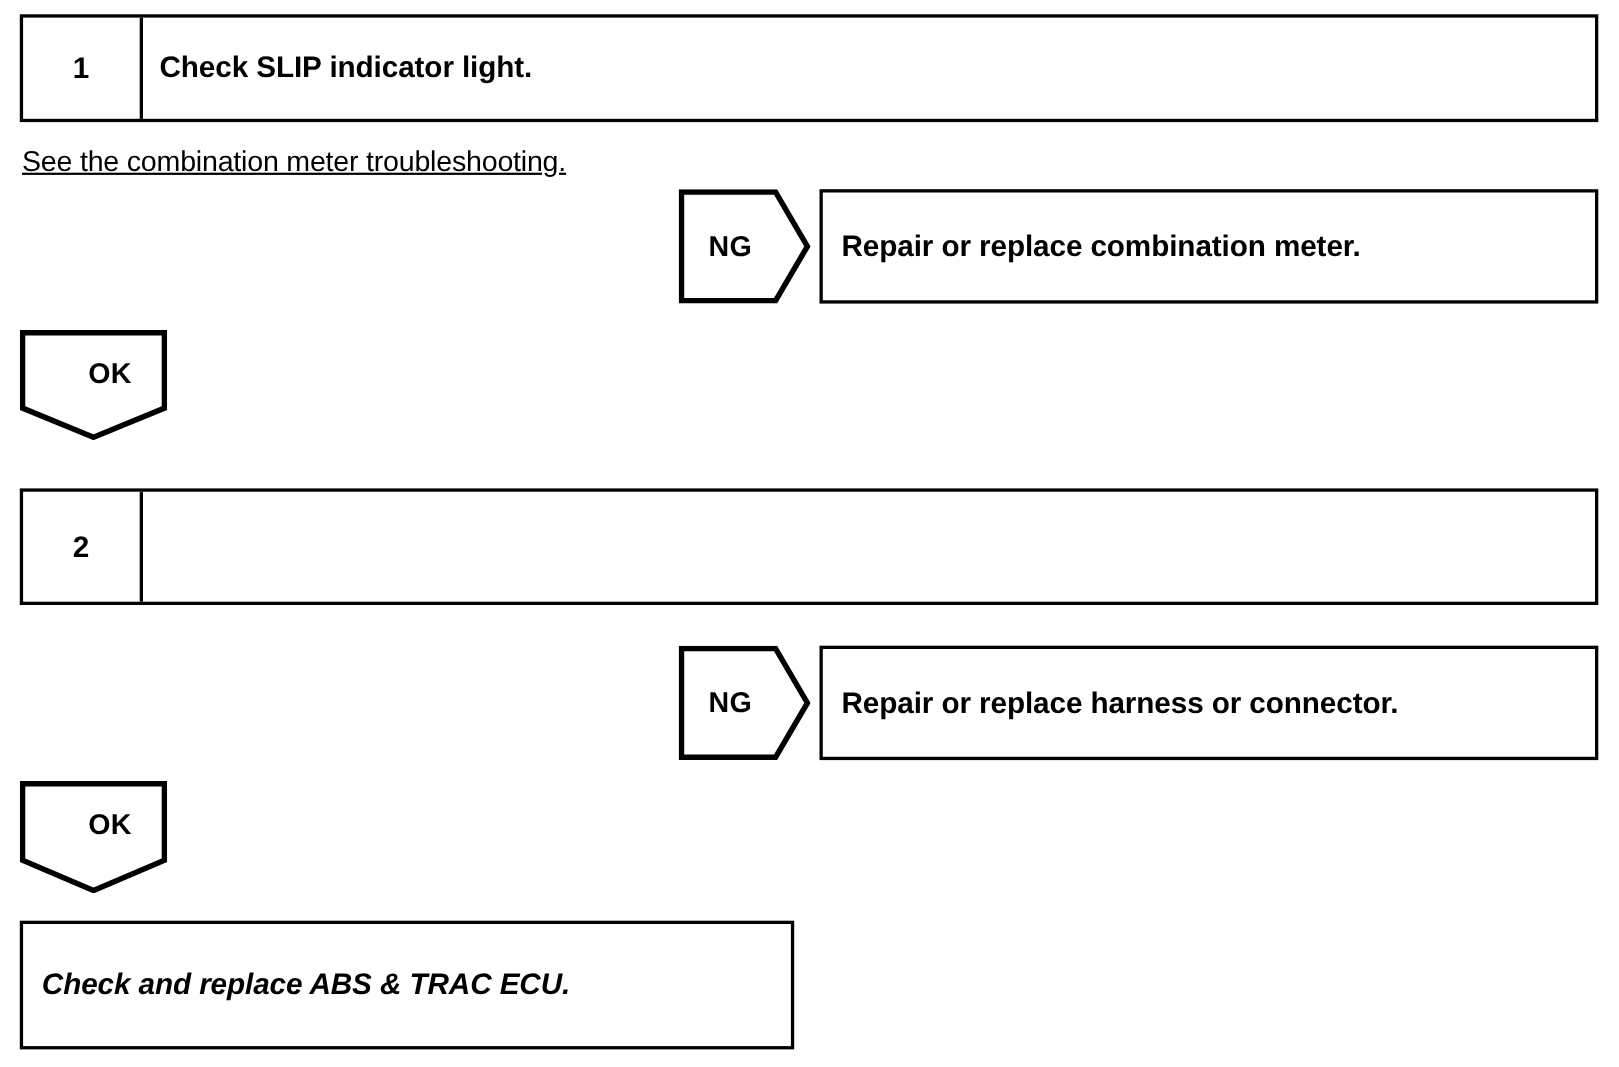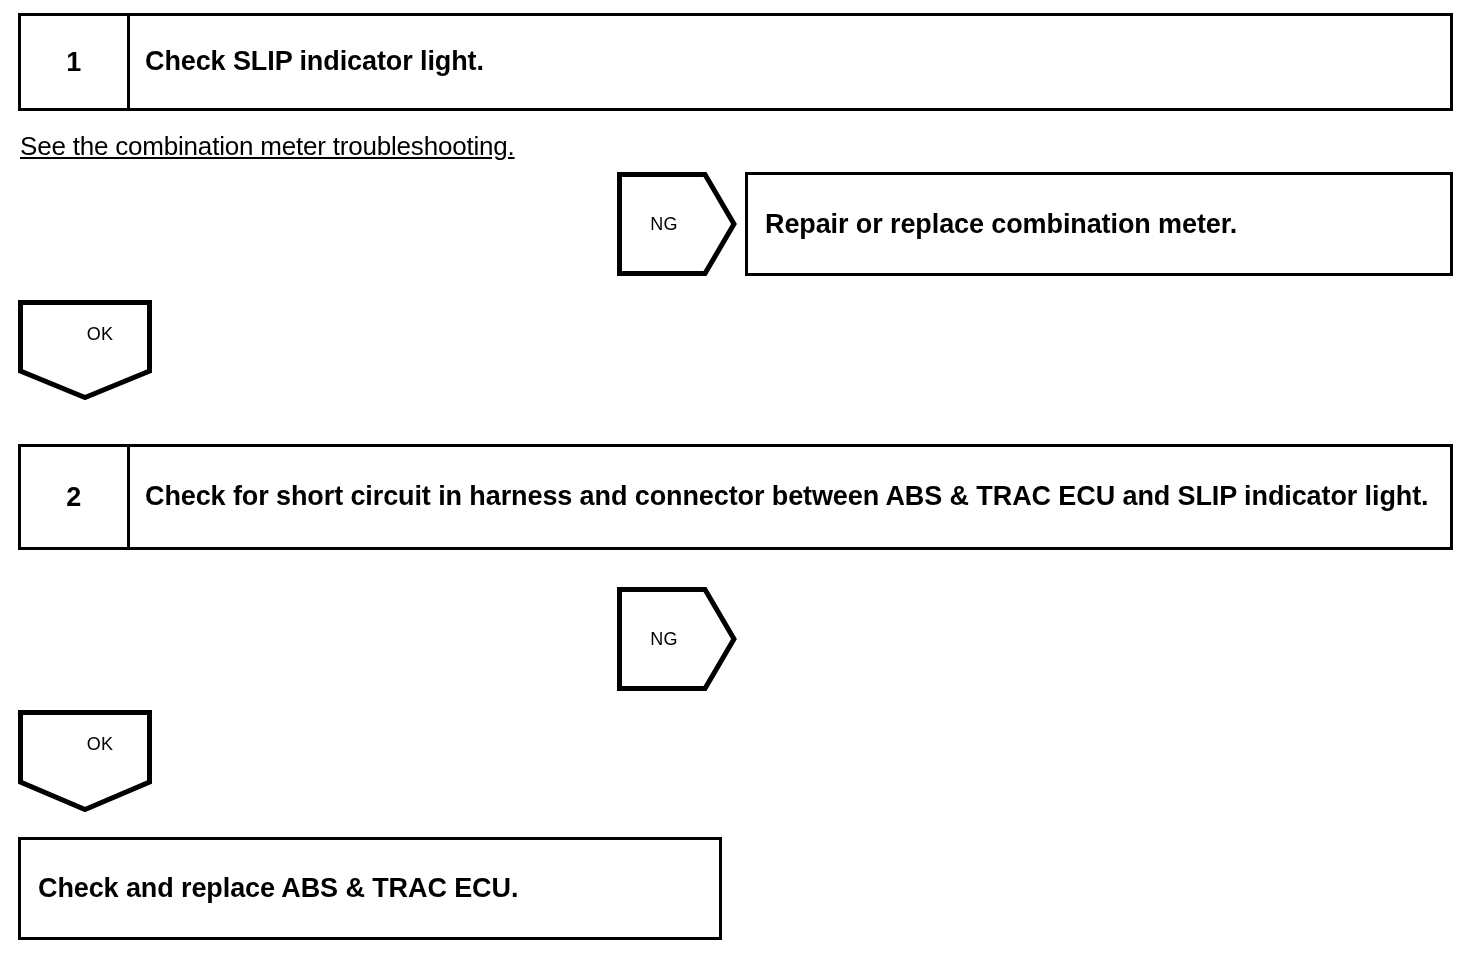--- a/index.html
+++ b/index.html
@@ -82,22 +82,22 @@
   .arrow {
     position: absolute;
   }
   .arrow svg {
     display: block;
     width: 100%;
     height: 100%;
   }
   .arrow-label {
     position: absolute;
-    font-weight: normal;
-    font-size: 18px;
+    font-weight: bold;
+    font-size: 26px;
     letter-spacing: 0.3px;
     pointer-events: none;
   }
   .ng-label {
     left: 0;
     right: 26px;
     top: 50%;
     transform: translateY(-50%);
     text-align: center;
   }
@@ -132,33 +132,33 @@
 
   <div class="arrow" style="left:18px; top:300px; width:134px; height:100px;">
     <svg viewBox="0 0 134 100" preserveAspectRatio="none" aria-hidden="true">
       <polygon points="2.5,2.5 131.5,2.5 131.5,71 67,97.5 2.5,71" fill="#ffffff" stroke="#000000" stroke-width="5" stroke-linejoin="miter"></polygon>
     </svg>
     <span class="arrow-label ok-label">OK</span>
   </div>
 
   <div class="step-box" style="left:18px; top:444px; width:1435px; height:106px;">
     <div class="step-num">2</div>
-    <div class="step-text">Check for short circuit in harness and connector between ABS &amp; TRAC ECU and SLIP indicator light.</div>
   </div>
 
   <div class="arrow" style="left:617px; top:587px; width:120px; height:104px;">
     <svg viewBox="0 0 120 104" preserveAspectRatio="none" aria-hidden="true">
       <polygon points="2.5,2.5 88,2.5 117,52 88,101.5 2.5,101.5" fill="#ffffff" stroke="#000000" stroke-width="5" stroke-linejoin="miter"></polygon>
     </svg>
     <span class="arrow-label ng-label">NG</span>
   </div>
 
+  <div class="result-box" style="left:745px; top:587px; width:708px; height:104px;">Repair or replace harness or connector.</div>
 
   <div class="arrow" style="left:18px; top:710px; width:134px; height:102px;">
     <svg viewBox="0 0 134 102" preserveAspectRatio="none" aria-hidden="true">
       <polygon points="2.5,2.5 131.5,2.5 131.5,72 67,99.5 2.5,72" fill="#ffffff" stroke="#000000" stroke-width="5" stroke-linejoin="miter"></polygon>
     </svg>
     <span class="arrow-label ok-label">OK</span>
   </div>
 
-  <div class="result-box" style="left:18px; top:837px; width:704px; height:103px;">Check and replace ABS &amp; TRAC ECU.</div>
+  <div class="result-box" style="left:18px; top:837px; width:704px; height:117px;font-style:italic;">Check and replace ABS &amp; TRAC ECU.</div>
 
 </div>
 
 </body></html>

